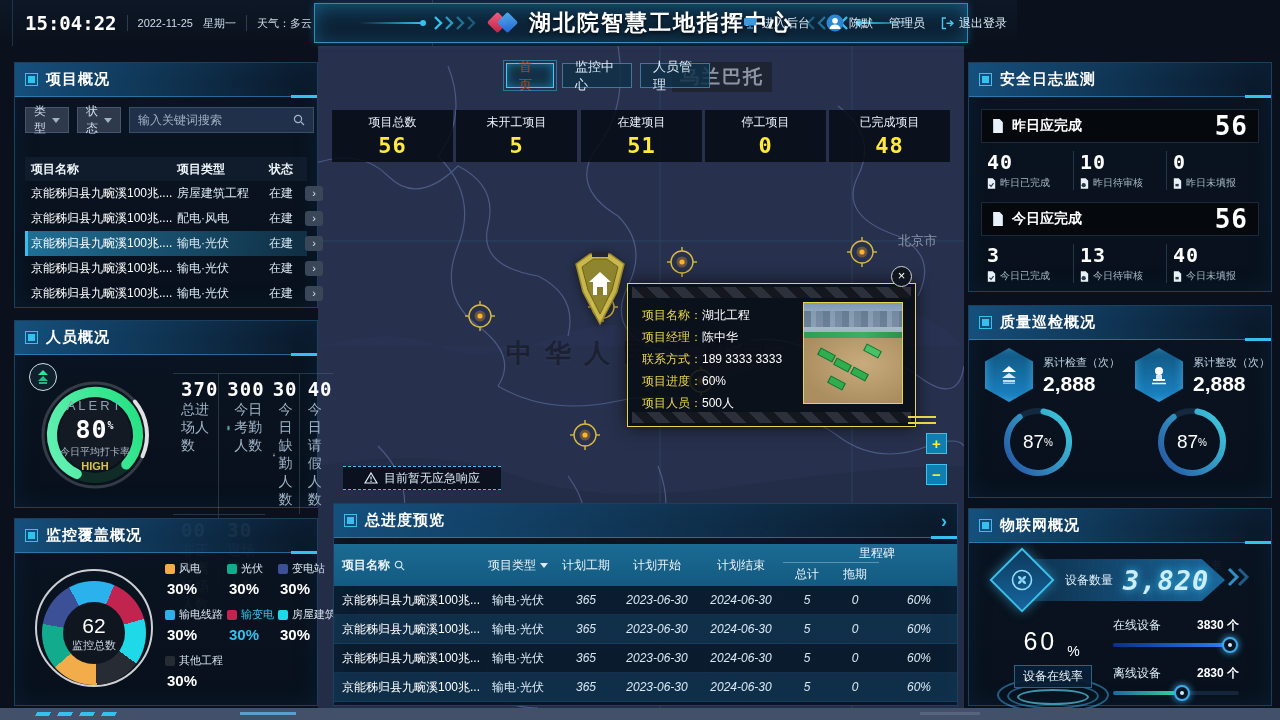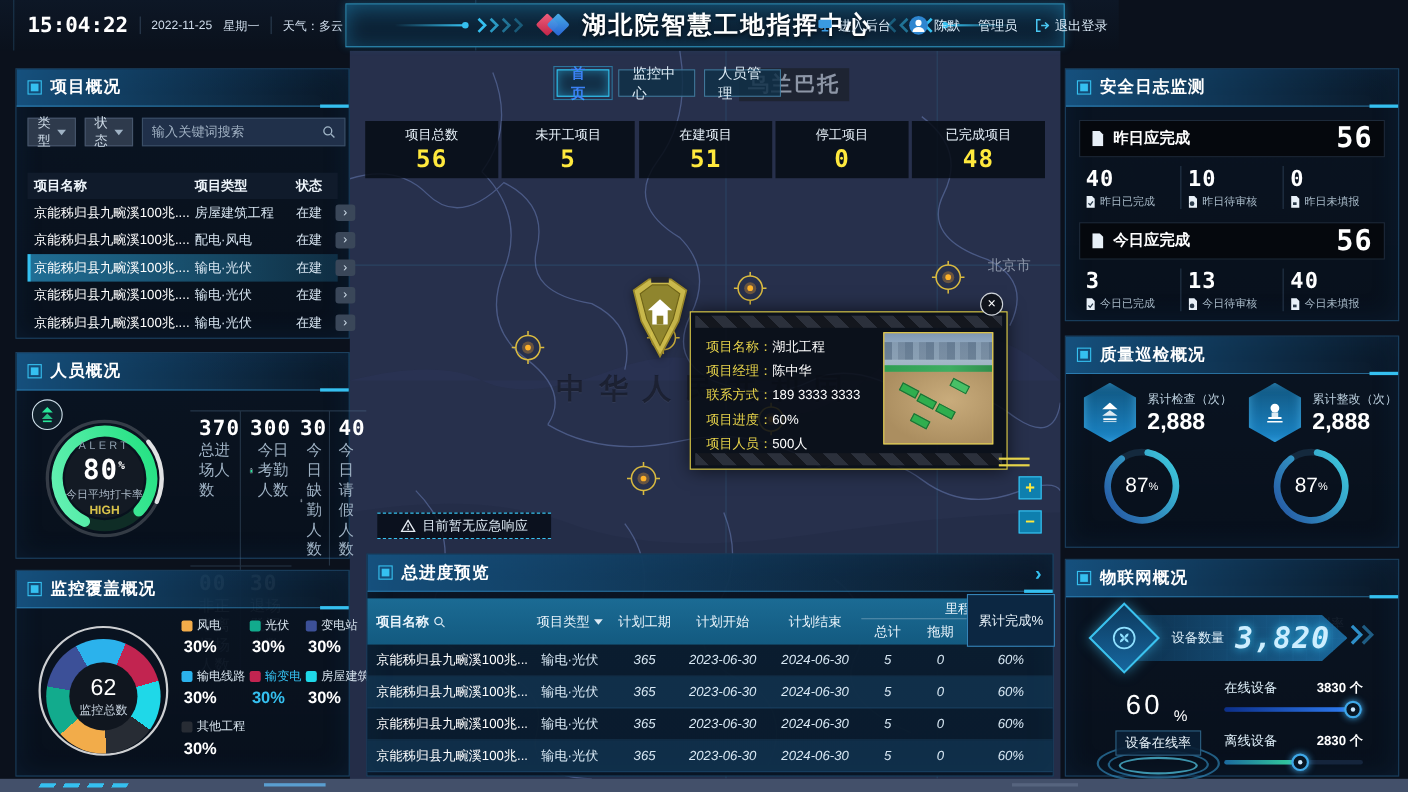--- a/index.html
+++ b/index.html
@@ -27,21 +27,21 @@
 .tb-item{display:flex;align-items:center;gap:5px;}
 
 .map{position:absolute;left:318px;top:46px;width:646px;height:662px;background:#27304c;overflow:hidden;}
 .map-label-top{position:absolute;left:672px;top:62px;z-index:6;font-size:19px;font-weight:bold;color:#8d96a6;background:rgba(28,32,42,.75);padding:2px 8px;filter:blur(.6px);letter-spacing:2px;}
 .map-label-right{position:absolute;left:898px;top:232px;z-index:6;font-size:13px;color:#8b95a8;filter:blur(.4px);}
 .map-watermark{position:absolute;left:506px;top:336px;z-index:6;font-size:26px;font-weight:bold;letter-spacing:13px;color:rgba(16,20,30,.62);text-shadow:0 1px 0 rgba(255,255,255,.05);filter:blur(.5px);}
 .marker{position:absolute;z-index:7;}
 .pin{position:absolute;left:572px;top:250px;z-index:8;filter:drop-shadow(0 2px 4px rgba(0,0,0,.5));}
 
 .tab{position:absolute;top:63px;height:25px;padding:0 12px;background:rgba(16,48,72,.85);border:1px solid rgba(110,190,235,.5);color:#dceaf4;font-size:13px;display:flex;align-items:center;justify-content:center;z-index:20;cursor:pointer;}
-.tab.active{color:#3b82f6;font-weight:bold;border-color:#35d0ff;box-shadow:inset 0 0 10px rgba(50,200,255,.45);outline:1px solid rgba(50,200,255,.45);outline-offset:2px;}
+.tab.active{color:#c2410c;font-weight:normal;border-color:#35d0ff;box-shadow:inset 0 0 10px rgba(50,200,255,.45);outline:1px solid rgba(50,200,255,.45);outline-offset:2px;}
 .mstat{position:absolute;top:110px;width:121px;height:52px;background:rgba(6,12,20,.85);display:flex;flex-direction:column;align-items:center;justify-content:center;gap:2px;z-index:20;}
 .mstat .lb{font-size:12px;color:#e8f2fa;}
 .mstat .vl{font-size:22px;color:#ffe93d;}
 
 .popup{position:absolute;left:627px;top:283px;width:289px;height:144px;background:rgba(8,12,20,.88);border:1px solid #e6d44a;z-index:9;box-shadow:0 0 16px rgba(0,0,0,.65);}
 .popup .stripe{position:absolute;left:4px;right:4px;height:11px;background:repeating-linear-gradient(45deg,#2b303b 0 9px,#14171e 9px 18px);}
 .popup .stripe.top{top:3px;} .popup .stripe.bot{bottom:3px;}
 .popup-fields{position:absolute;left:14px;top:20px;font-size:12px;line-height:22px;white-space:nowrap;}
 .popup-fields .pl{color:#e8d44a;}
 .popup-fields .pv{color:#fff;}
@@ -73,21 +73,21 @@
 .proj-grid{position:absolute;left:10px;right:10px;top:94px;}
 .proj-row{display:grid;grid-template-columns:146px 92px 36px 22px;align-items:center;height:25px;font-size:12px;color:#d8e6f2;padding-left:6px;}
 .proj-row.head{background:#101b2b;font-weight:bold;color:#eef5fb;height:24px;}
 .proj-row .nm{color:#fff;white-space:nowrap;overflow:hidden;}
 .proj-row.sel{background:linear-gradient(90deg,rgba(42,150,200,.7),rgba(42,150,200,.22));border-left:3px solid #35c0f0;padding-left:3px;}
 .chev{width:18px;height:15px;background:#3a4759;border-radius:3px;color:#d6e4f0;font-size:11px;line-height:14px;text-align:center;cursor:pointer;}
 
 .att-badge{position:absolute;left:14px;top:42px;width:28px;height:28px;border-radius:50%;border:1px solid #cfe0ea;background:#10202c;display:flex;align-items:center;justify-content:center;}
 .gauge-wrap{position:absolute;left:22px;top:56px;width:116px;height:116px;}
 .gauge-center{position:absolute;inset:0;display:flex;flex-direction:column;align-items:center;justify-content:center;text-align:center;}
-.gc-alert{font-size:10px;letter-spacing:3px;color:#8fa0b0;}
+.gc-alert{font-size:13px;letter-spacing:3px;color:#8fa0b0;}
 .gc-val{font-size:25px;color:#fff;line-height:26px;}
 .gc-val sup{font-size:10px;}
 .gc-lb{font-size:10px;color:#aab8c6;margin-top:2px;}
 .gc-hi{font-size:11px;font-weight:bold;color:#d8c24a;margin-top:1px;}
 .pstats{position:absolute;left:158px;right:8px;top:52px;display:grid;grid-template-columns:1fr 1fr 1fr 1fr;}
 .pstat{padding:5px 0 5px 8px;border-top:1px solid rgba(90,120,150,.35);}
 .pstat:nth-child(odd){border-right:1px solid rgba(90,120,150,.35);}
 .pstat .v{font-size:19px;color:#fff;line-height:20px;}
 .pstat .l{font-size:14px;color:#9fb2c4;display:flex;align-items:center;gap:4px;margin-top:2px;}
 
@@ -644,21 +644,20 @@
     <div class="pg-h">计划工期</div>
     <div class="pg-h">计划开始</div>
     <div class="pg-h">计划结束</div>
     <div class="pg-mile">
       <div class="mile-top">里程碑</div>
       <div class="mile-bot">
           <span>总计</span>
           <span>拖期</span>
         </div>
     </div>
-    <div class="pg-h pg-complete">累计完成%</div>
   </div>
   <div class="pg-rows">
     <div class="pg-row">
         <span class="nm">京能秭归县九畹溪100兆....</span>
         <span class="tp">输电·光伏</span>
         <span>365</span>
         <span>2023-06-30</span>
         <span>2024-06-30</span>
         <span>5</span>
         <span>0</span>

